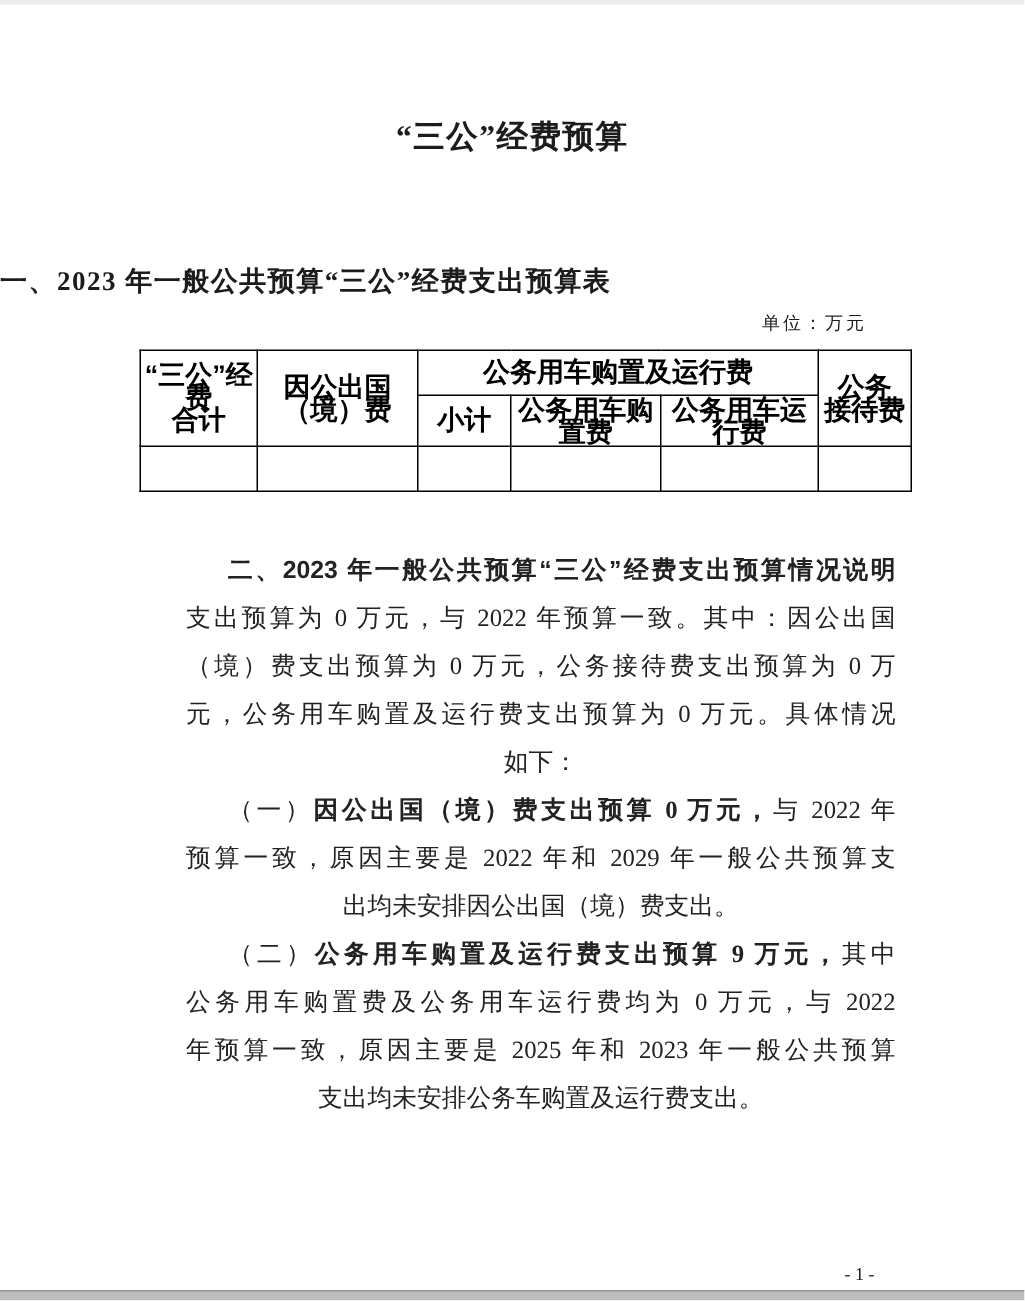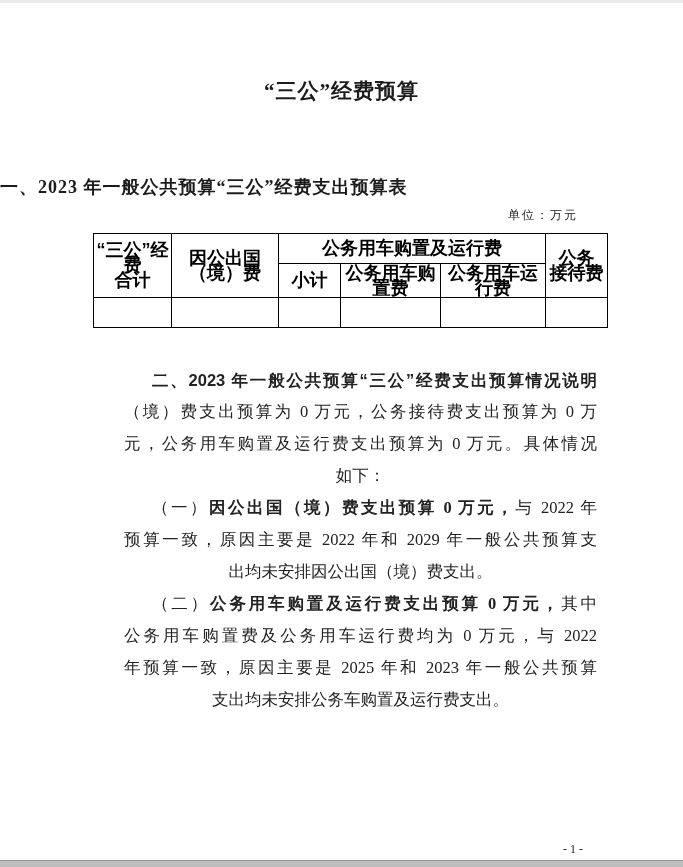--- a/index.html
+++ b/index.html
@@ -131,27 +131,28 @@
         <td></td>
         <td></td>
         <td></td>
         <td></td>
       </tr>
     </tbody>
   </table>
 
   <div class="body-text" id="body-text">
       <div class="line j ind"><span class="b hei">二、2023 年一般公共预算“三公”经费支出预算情况说明</span></div>
+      <div class="line j"><span class="">支出预算为 0 万元，与 2022 年预算一致。其中：因公出国</span></div>
       <div class="line j"><span class="">（境）费支出预算为 0 万元，公务接待费支出预算为 0 万</span></div>
       <div class="line j"><span class="">元，公务用车购置及运行费支出预算为 0 万元。具体情况</span></div>
       <div class="line"><span class="">如下：</span></div>
       <div class="line j ind"><span class="">（一）</span><span class="b">因公出国（境）费支出预算 0 万元，</span><span class="">与 2022 年</span></div>
       <div class="line j"><span class="">预算一致，原因主要是 2022 年和 2029 年一般公共预算支</span></div>
       <div class="line"><span class="">出均未安排因公出国（境）费支出。</span></div>
-      <div class="line j ind"><span class="">（二）</span><span class="b">公务用车购置及运行费支出预算 0 万元，</span><span class="">其中</span></div>
+      <div class="line j ind"><span class="">（二）</span><span class="b">公务用车购置及运行费支出预算 9 万元，</span><span class="">其中</span></div>
       <div class="line j"><span class="">公务用车购置费及公务用车运行费均为 0 万元，与 2022</span></div>
       <div class="line j"><span class="">年预算一致，原因主要是 2025 年和 2023 年一般公共预算</span></div>
       <div class="line"><span class="">支出均未安排公务车购置及运行费支出。</span></div>
     </div>
 
   <div class="page-number">- 1 -</div>
 
   <div class="bottom-edge"></div>
 
 </div>

